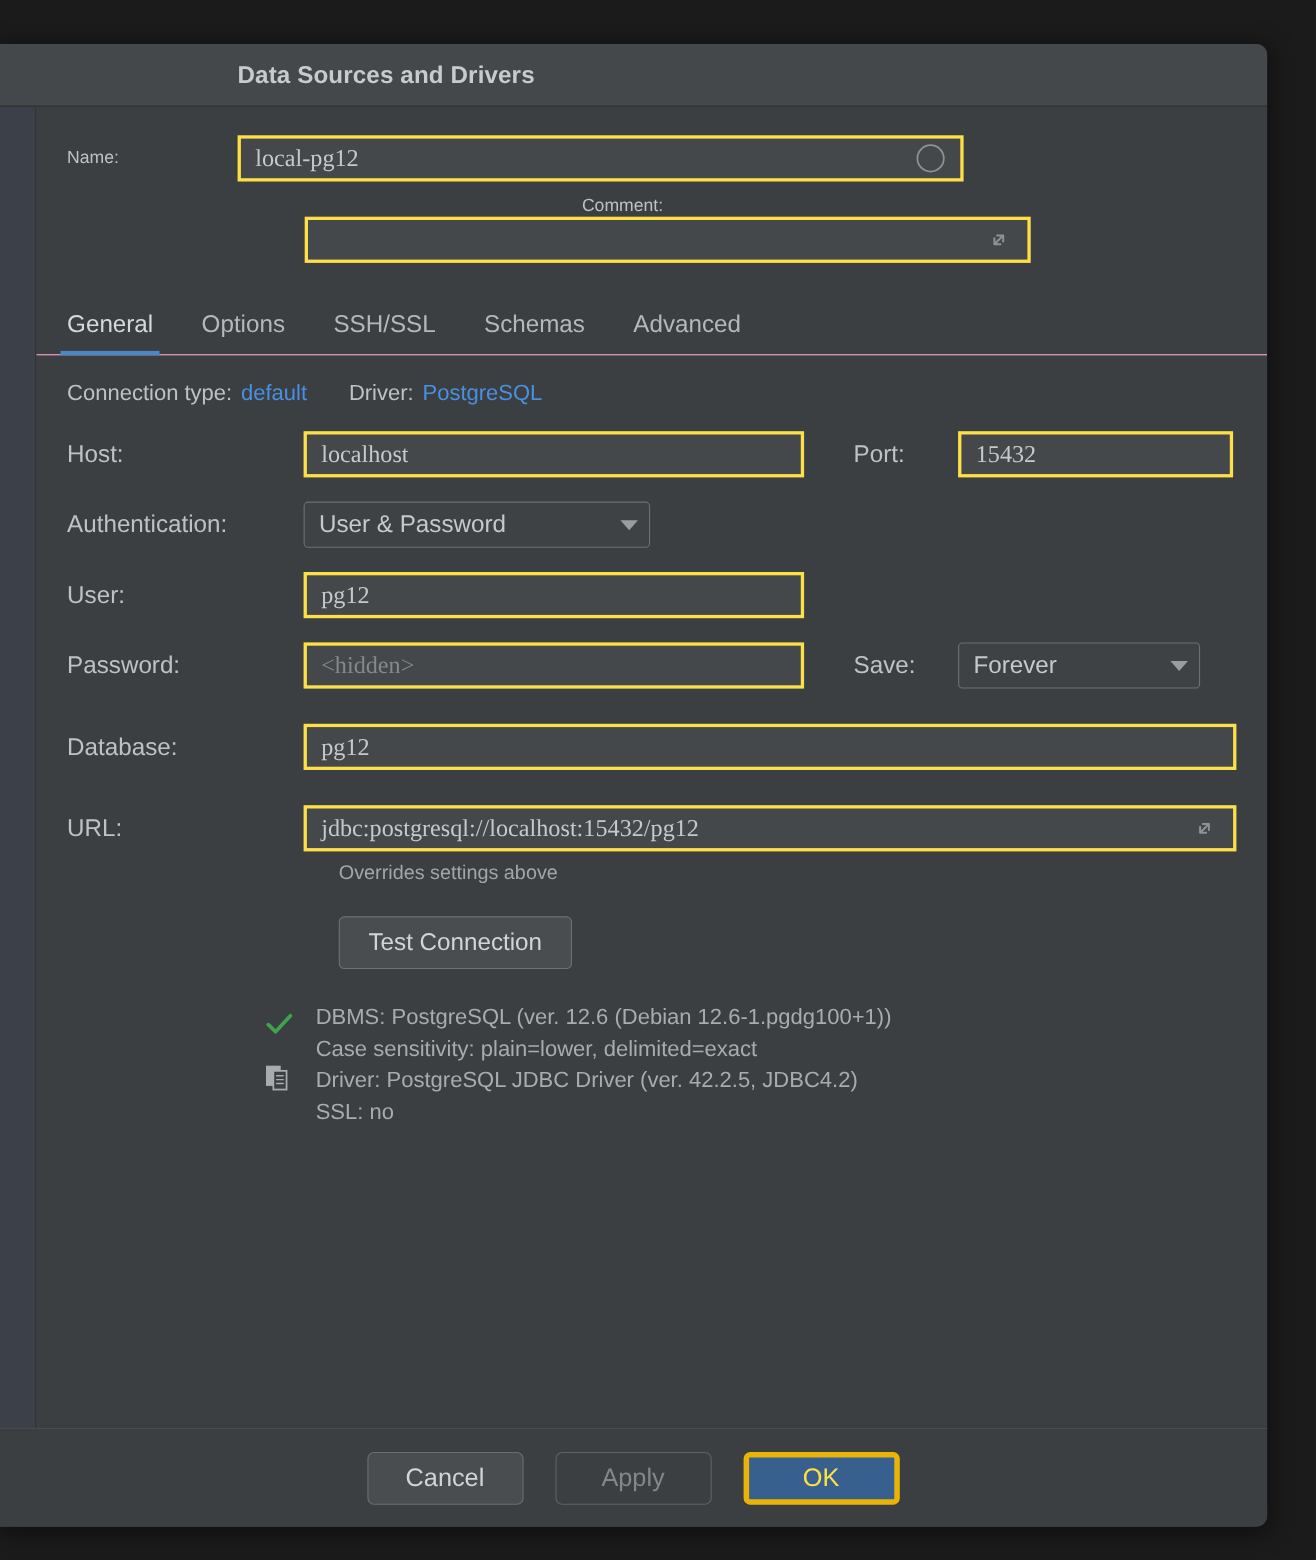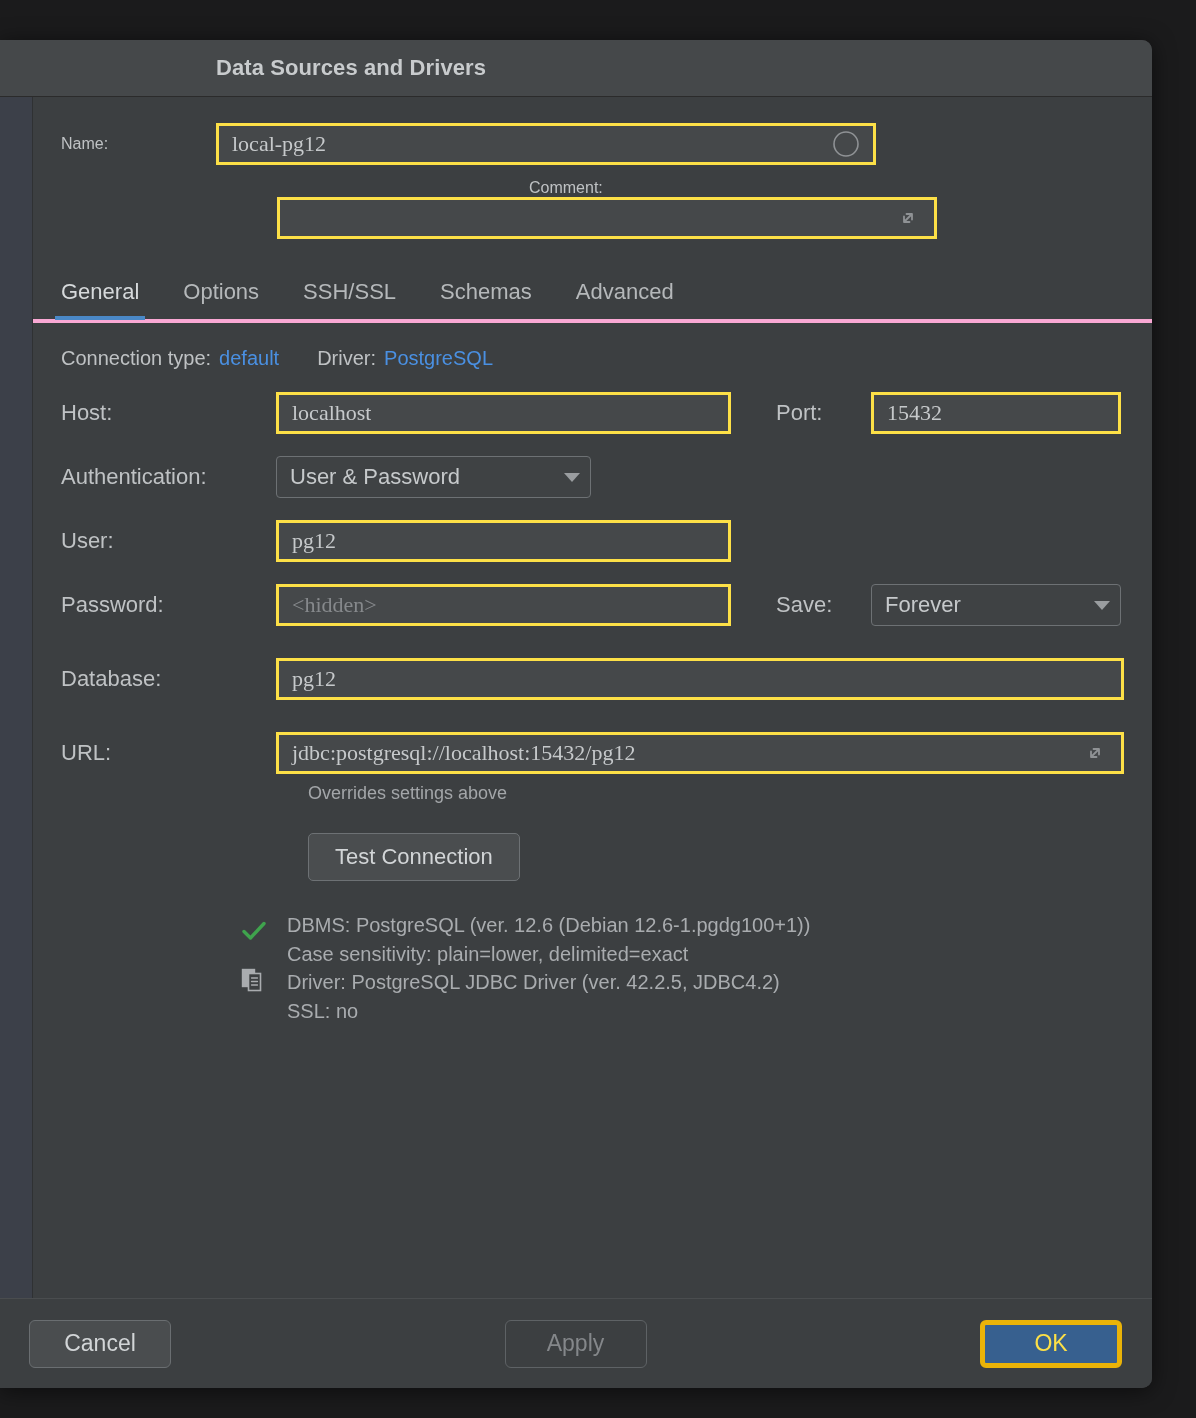--- a/index.html
+++ b/index.html
@@ -149,21 +149,21 @@
     display: flex;
     align-items: center;
   }
 
   
   #tabs {
     margin: 36px 0 0 0;
     padding-left: 28px;
     display: flex;
     align-items: flex-end;
-    border-bottom: 4px solid #f9a8d4;
+    border-bottom: 1px solid #f9a8d4;
     height: 48px;
     box-sizing: border-box;
   }
   .tab {
     font-size: 22px;
     color: #b5b8ba;
     padding: 0 0 14px 0;
     margin-right: 44px;
     position: relative;
     cursor: default;
@@ -236,21 +236,21 @@
   }
   #auth-combo { width: 315px; }
 
   #user-field { width: 455px; }
   #password-field { width: 455px; }
   #save-label {
     font-size: 22px; color: #bfc2c4;
     width: 95px; flex: 0 0 95px;
     margin-left: 45px;
   }
-  #save-combo { width: 250px; }
+  #save-combo { width: 220px; }
 
   #database-field { width: 848px; }
   #url-field { width: 848px; }
 
   #url-hint {
     padding-left: 275px;
     margin-top: 9px;
     font-size: 18px;
     color: #a3a6a9;
   }
@@ -302,21 +302,21 @@
     white-space: nowrap;
   }
 
   
   #dialog-footer {
     flex: 0 0 auto;
     height: 90px;
     border-top: 1px solid #4a4d4f;
     display: flex;
     align-items: center;
-    justify-content: space-between;
+    justify-content: center;
     padding-right: 30px;
     background: #3c3f41;
     box-sizing: border-box;
   }
   .dlg-button {
     height: 48px;
     min-width: 142px;
     border-radius: 6px;
     display: inline-flex;
     align-items: center;

